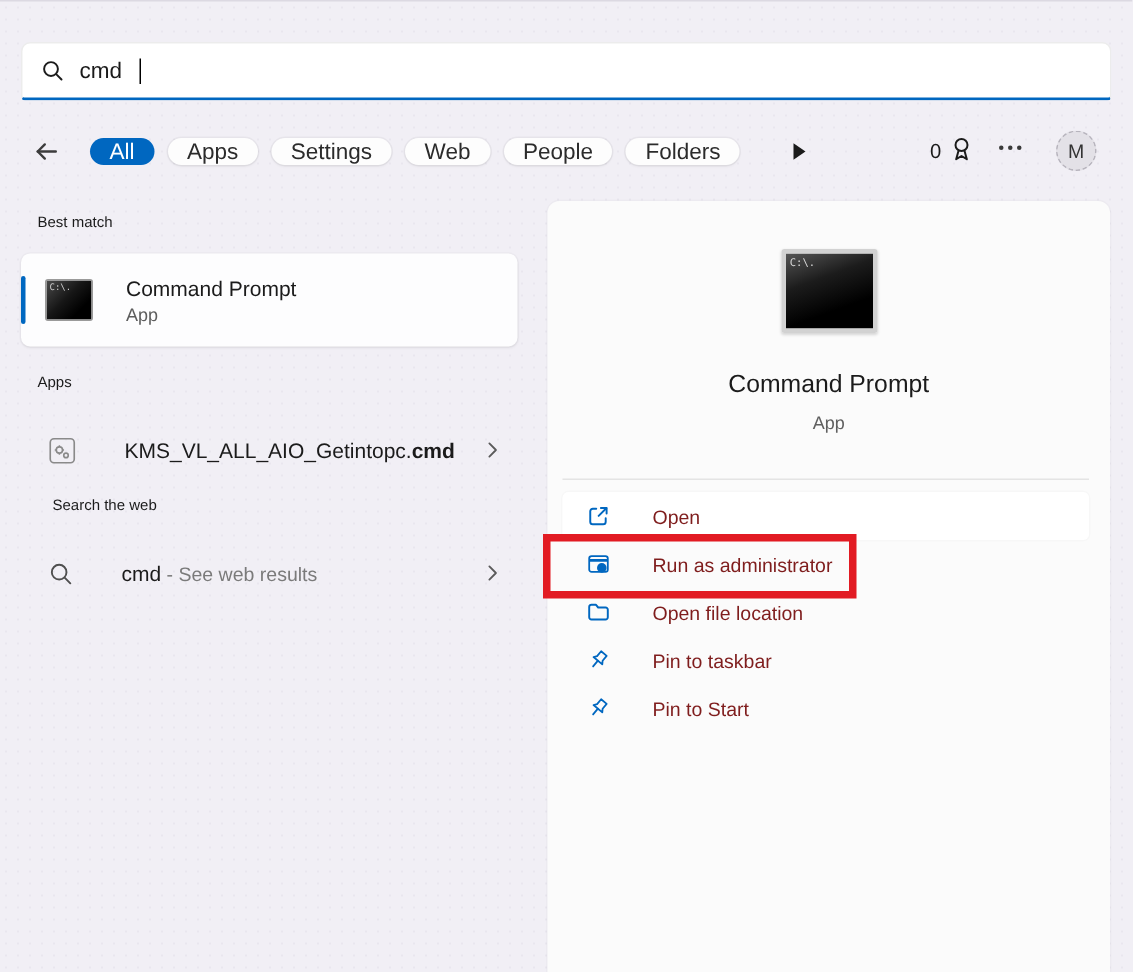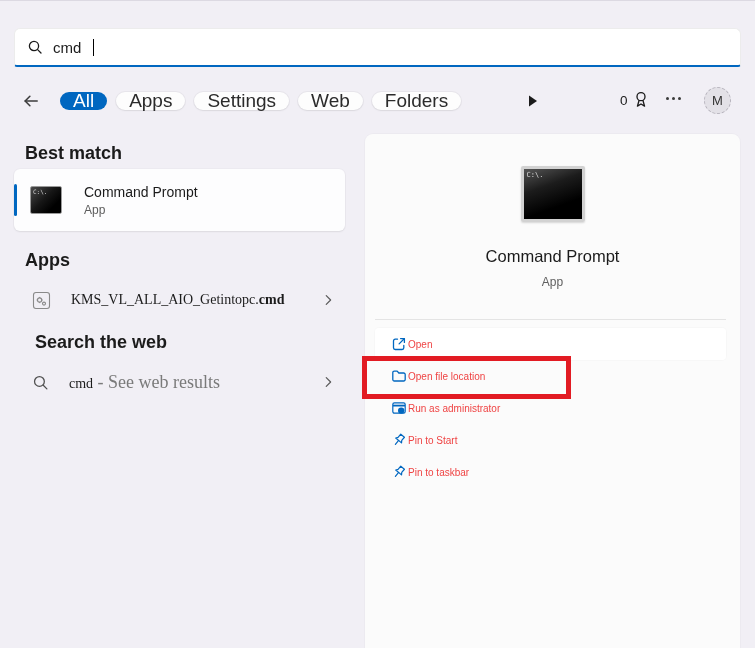--- a/index.html
+++ b/index.html
@@ -39,37 +39,37 @@
   .toolbar { position:absolute; left:0; top:84px; width:755px; height:32px; }
   .back-btn { position:absolute; left:22px; top:7px; cursor:pointer; }
   .tabs-clip {
     position:absolute; left:60px; top:0; width:456px; height:32px;
     overflow:hidden; white-space:nowrap; display:flex; gap:9px; align-items:center;
   }
   .pill {
     display:inline-flex; align-items:center; height:18px;
     padding:0 13px; border-radius:16px;
     background:#fdfdfd; box-shadow:0 0 0 1px rgba(0,0,0,0.04), 0 1px 2px rgba(0,0,0,0.06);
-    font-size:19px; color:#2b2b2b; flex:0 0 auto; cursor:pointer;
+    font-size:15px; color:#2b2b2b; flex:0 0 auto; cursor:pointer;
   }
   .pill.active { background:#0067c0; color:#ffffff; box-shadow:none; }
   .scroll-right { position:absolute; left:526px; top:9px; cursor:pointer; }
   .rewards { position:absolute; left:620px; top:5px; display:flex; align-items:center; gap:4px; cursor:pointer; }
   .rewards-count { font-size:13.5px; color:#1b1b1b; }
   .more-btn { position:absolute; left:666px; top:12px; display:flex; gap:3px; cursor:pointer; }
   .more-btn i { width:3px; height:3px; border-radius:50%; background:#3a3a3a; }
   .avatar {
     position:absolute; left:704px; top:2px; width:27px; height:27px;
     border-radius:50%; background:#e3e1e7; border:1px dashed #b7b4bd;
     display:flex; align-items:center; justify-content:center;
     font-size:13px; color:#333; cursor:pointer;
   }
 
   
-  .section-header { position:absolute; font-size:18px; font-weight:700; color:#1b1b1b; }
+  .section-header { position:absolute; font-size:10px; font-weight:400; color:#1b1b1b; }
   .best-match-card {
     position:absolute; left:14px; top:168px; width:331px; height:62px;
     background:#fdfdfe; border-radius:6px;
     box-shadow:0 1px 2px rgba(0,0,0,0.07), 0 0 0 1px rgba(0,0,0,0.02);
     display:flex; align-items:center; padding-left:16px; cursor:pointer;
   }
   .accent-bar {
     position:absolute; left:0; top:15px; width:3px; height:32px;
     border-radius:2px; background:#0067c0;
   }
@@ -82,26 +82,26 @@
     font-size:6px; color:#cfcfcf; font-family:"DejaVu Sans Mono", monospace;
   }
   .bm-text { margin-left:22px; }
   .bm-title { font-size:14px; color:#1b1b1b; }
   .bm-sub { font-size:12px; color:#5d5d5d; margin-top:3px; }
 
   .list-row {
     position:absolute; left:14px; width:331px; height:32px;
     display:flex; align-items:center; padding:0 10px 0 18px; border-radius:4px; cursor:pointer;
   }
-  .list-row .row-label { margin-left:20px; font-size:14px; color:#1b1b1b;font-family:Liberation Serif, serif; }
+  .list-row .row-label { margin-left:32px; font-size:14px; color:#1b1b1b; }
   .row-chevron { margin-left:auto; }
   .kms-icon {
     width:19px; height:19px; flex:0 0 auto;
   }
-  .web-suffix { color:#7a7a7a; font-size:18px; }
+  .web-suffix { color:#7a7a7a; font-size:13px; }
 
   
   .right-panel {
     position:absolute; left:365px; top:133px; width:375px; height:515px;
     background:#fbfbfb; border-radius:8px 8px 0 0;
     box-shadow:0 0 0 1px rgba(0,0,0,0.02);
   }
   .cmd-icon-lg {
     position:absolute; left:50%; transform:translateX(-50%); top:32px;
     width:64px; height:56px;
@@ -117,21 +117,21 @@
   .rp-sub   { position:absolute; top:141px; width:100%; text-align:center; font-size:12px; color:#606060; }
   .rp-divider { position:absolute; left:10px; right:14px; top:185px; height:1px; background:#e4e4e4; }
 
   .actions { position:absolute; left:10px; right:14px; top:194px; }
   .action-row {
     height:32px; display:flex; align-items:center; padding-left:16px;
     border-radius:4px; cursor:pointer;
   }
   .action-row.hovered { background:rgba(255,255,255,0.95); box-shadow:0 0 0 1px rgba(0,0,0,0.015); }
   .action-row svg { flex:0 0 auto; }
-  .action-label { margin-left:1px; font-size:10px; color:#ef4444; }
+  .action-label { margin-left:28px; font-size:13px; color:#7f1d1d; }
 
   
   .annotation-box {
     position:absolute; left:362px; top:355px; width:209px; height:43px;
     border:5px solid #e21b23; z-index:50; pointer-events:none;
   }
 </style>
 </head>
 <body>
 
@@ -152,20 +152,21 @@
         <path d="M13.5 8 H2.8"></path>
           <path d="M7 3.8 L2.8 8 L7 12.2"></path>
       </svg>
     </span>
 
     <div class="tabs-clip">
       <span class="pill active">All</span>
       <span class="pill">Apps</span>
       <span class="pill">Settings</span>
       <span class="pill">Web</span>
+      <span class="pill">People</span>
       <span class="pill">Folders</span>
     </div>
 
     <span class="scroll-right">
       <svg width="13" height="14" viewBox="0 0 13 14">
         <polygon points="3,1.5 11,7 3,12.5" fill="#1b1b1b"></polygon>
       </svg>
     </span>
 
     <span class="rewards">
@@ -237,53 +238,53 @@
       <div class="action-row hovered">
         <svg width="16" height="16" viewBox="0 0 16 16" fill="none" stroke="#0067c0" stroke-width="1.3" stroke-linecap="round" stroke-linejoin="round">
           <path d="M6.5 3.2H4.2A1.7 1.7 0 0 0 2.5 4.9v6.9a1.7 1.7 0 0 0 1.7 1.7h6.9a1.7 1.7 0 0 0 1.7-1.7V9.5"></path>
           <path d="M9.6 2.6h3.8v3.8"></path>
           <path d="M13.2 2.8 L8.1 7.9"></path>
         </svg>
         <span class="action-label">Open</span>
       </div>
 
       <div class="action-row">
-        <svg width="16" height="16" viewBox="0 0 16 16" fill="none" stroke="#0067c0" stroke-width="1.3" stroke-linejoin="round">
-          <path d="M1.8 4.6a1.5 1.5 0 0 1 1.5-1.5h2.9l1.6 1.9h4.9a1.5 1.5 0 0 1 1.5 1.5v5a1.5 1.5 0 0 1-1.5 1.5H3.3a1.5 1.5 0 0 1-1.5-1.5z"></path>
-        </svg>
-        <span class="action-label">Open file location</span>
-      </div>
-
-      <div class="action-row">
         <svg width="16" height="16" viewBox="0 0 16 16" fill="none" stroke="#0067c0" stroke-width="1.2" stroke-linejoin="round">
           <rect x="1.8" y="2.8" width="12.4" height="10.4" rx="1.6"></rect>
           <path d="M2 5.6 h12" stroke-width="1.8"></path>
           <circle cx="10.2" cy="10.6" r="3.2" fill="#0067c0" stroke="none"></circle>
         </svg>
         <span class="action-label">Run as administrator</span>
+      </div>
+
+      <div class="action-row">
+        <svg width="16" height="16" viewBox="0 0 16 16" fill="none" stroke="#0067c0" stroke-width="1.3" stroke-linejoin="round">
+          <path d="M1.8 4.6a1.5 1.5 0 0 1 1.5-1.5h2.9l1.6 1.9h4.9a1.5 1.5 0 0 1 1.5 1.5v5a1.5 1.5 0 0 1-1.5 1.5H3.3a1.5 1.5 0 0 1-1.5-1.5z"></path>
+        </svg>
+        <span class="action-label">Open file location</span>
       </div>
 
       <div class="action-row">
         <svg width="16" height="16" viewBox="0 0 16 16" fill="none" stroke="#0067c0" stroke-width="1.2" stroke-linecap="round" stroke-linejoin="round">
           <g transform="rotate(40 8 8)">
             <path d="M5.6 2.4 h4.8 v4.2 l1.4 2 H4.2 l1.4 -2 z"></path>
             <line x1="8" y1="8.6" x2="8" y2="13.6"></line>
           </g>
         </svg>
-        <span class="action-label">Pin to Start</span>
+        <span class="action-label">Pin to taskbar</span>
       </div>
 
       <div class="action-row">
         <svg width="16" height="16" viewBox="0 0 16 16" fill="none" stroke="#0067c0" stroke-width="1.2" stroke-linecap="round" stroke-linejoin="round">
           <g transform="rotate(40 8 8)">
             <path d="M5.6 2.4 h4.8 v4.2 l1.4 2 H4.2 l1.4 -2 z"></path>
             <line x1="8" y1="8.6" x2="8" y2="13.6"></line>
           </g>
         </svg>
-        <span class="action-label">Pin to taskbar</span>
+        <span class="action-label">Pin to Start</span>
       </div>
 
     </div>
   </div>
 
   <div class="annotation-box"></div>
 
 </div>
 
 </body></html>

